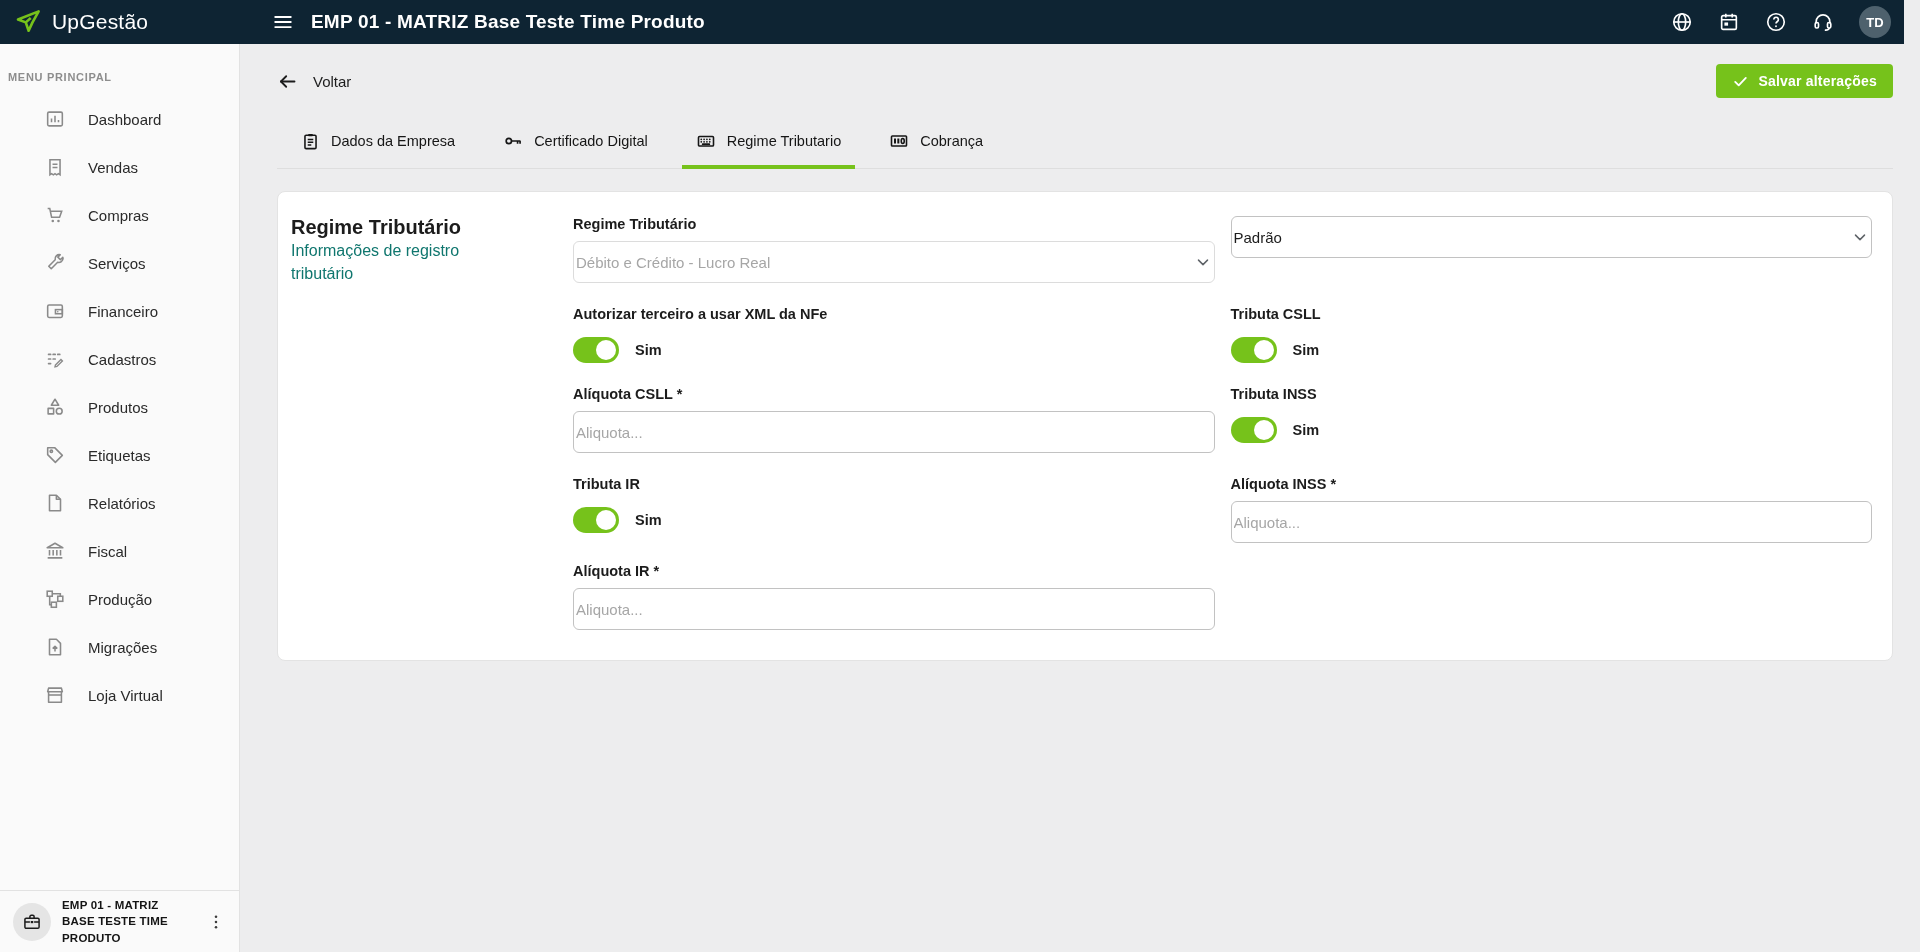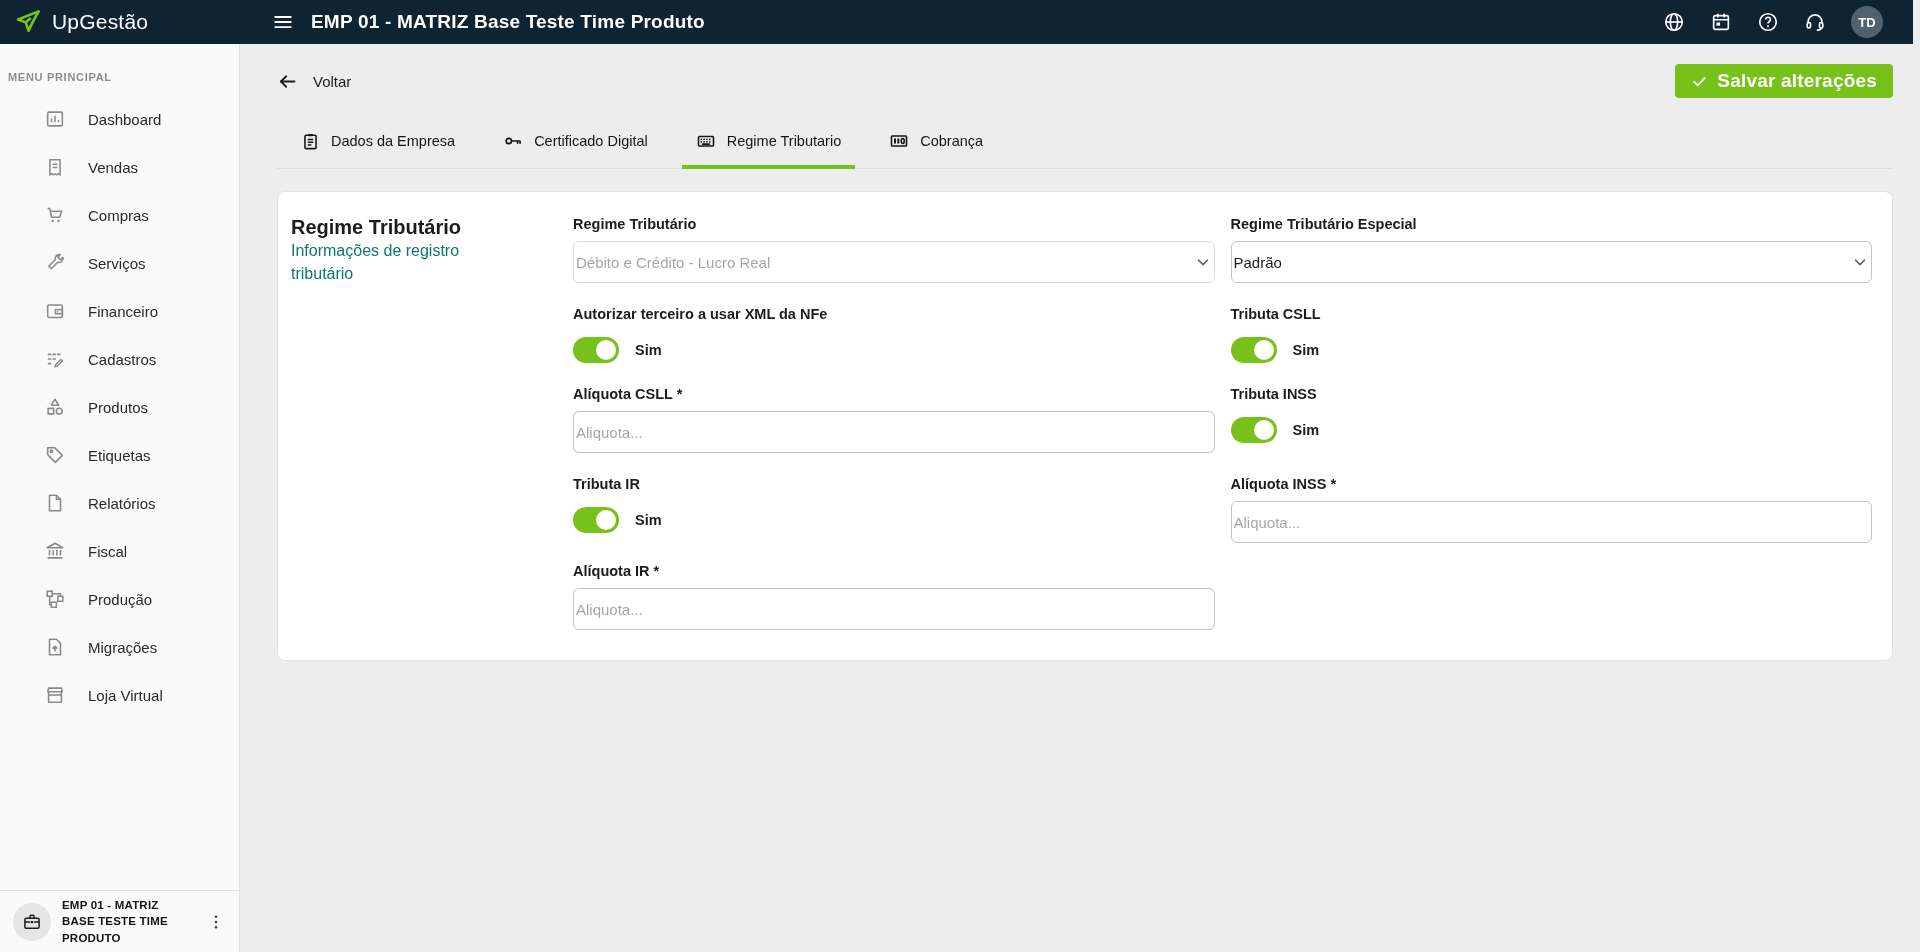--- a/index.html
+++ b/index.html
@@ -9,46 +9,46 @@
     --content-bg:#ededee;
     --border:#e2e2e2;
     --ink:#1f1f1f;
     --muted:#757575;
   }
   *{margin:0;padding:0;box-sizing:border-box;font-family:"Liberation Sans",sans-serif}
   html,body{width:1920px;height:952px;background:var(--content-bg);overflow:hidden}
   svg{display:block;flex:none}
 
   
-  .topbar{position:fixed;top:0;left:0;right:7px;height:44px;background:var(--navy);display:flex;align-items:center;z-index:30}
+  .topbar{position:fixed;top:0;left:0;right:16px;height:44px;background:var(--navy);display:flex;align-items:center;z-index:30}
   .brand{width:240px;display:flex;align-items:center;gap:9px;padding-left:13px}
   .brand-name{color:#fff;font-size:21px;font-weight:500;letter-spacing:.2px}
   .hamburger{margin-left:32px;color:#fff;cursor:pointer;display:flex}
   .topbar-title{color:#fff;font-size:19px;font-weight:700;margin-left:17px;letter-spacing:.2px}
-  .topbar-right{margin-left:auto;display:flex;align-items:center;gap:25px;padding-right:30px;color:#fff}
+  .topbar-right{margin-left:auto;display:flex;align-items:center;gap:25px;padding-right:13px;color:#fff}
   .top-icon{cursor:pointer;display:flex;color:#fff}
   .avatar{width:32px;height:32px;border-radius:50%;background:#4e616d;color:#fff;font-size:13px;font-weight:700;display:flex;align-items:center;justify-content:center;cursor:pointer}
 
   
   .sidebar{position:fixed;top:44px;left:0;bottom:0;width:240px;background:var(--side-bg);border-right:1px solid var(--border);z-index:20}
   .menu-title{padding:27px 0 12px 8px;font-size:11px;font-weight:700;color:#8d8d8d;letter-spacing:.7px}
   .menu-item{height:48px;display:flex;align-items:center;gap:22px;padding-left:44px;cursor:pointer}
   .menu-item .mi-icon{color:#8a8a8a;display:flex}
   .menu-item .mi-label{font-size:15px;font-weight:500;color:#2a2a2a}
   .side-footer{position:absolute;left:0;right:0;bottom:0;height:62px;border-top:1px solid var(--border);display:flex;align-items:center;gap:11px;padding:0 10px 0 13px;background:var(--side-bg)}
   .company-avatar{width:38px;height:38px;border-radius:50%;background:#e5e5e5;display:flex;align-items:center;justify-content:center;color:#1c1c1c}
   .company-name{flex:1;font-size:11.5px;font-weight:700;color:#141414;line-height:1.4;letter-spacing:.2px}
   .kebab{color:#3c3c3c;cursor:pointer;display:flex;padding:4px}
 
   
   .main{margin:44px 0 0 240px;padding:0 27px 0 37px}
   .toolbar{height:74px;display:flex;align-items:center;justify-content:space-between}
   .back{display:flex;align-items:center;gap:15px;color:#1c1c1c;cursor:pointer}
   .back .back-label{font-size:15px;font-weight:500}
-  .save-btn{background:var(--green);color:#fff;border:none;border-radius:4px;height:34px;padding:0 16px;font-size:19px;font-weight:700;display:flex;align-items:center;gap:9px;cursor:pointer;letter-spacing:.2px}
+  .save-btn{background:var(--green);color:#fff;border:none;border-radius:4px;height:34px;padding:0 16px;font-size:14px;font-weight:700;display:flex;align-items:center;gap:9px;cursor:pointer;letter-spacing:.2px}
 
   .tabs{display:flex;border-bottom:1px solid #dedede}
   .tab{display:flex;align-items:center;gap:11px;padding:13px 24px 17px 24px;font-size:14.5px;font-weight:400;color:#161616;cursor:pointer;position:relative;white-space:nowrap}
   .tab .tab-icon{color:#161616;display:flex}
   .tab.active::after{content:"";position:absolute;left:10px;right:10px;bottom:-1px;height:4px;background:var(--green)}
 
   
   .card{margin-top:22px;background:#fff;border:1px solid #e3e3e3;border-radius:8px;padding:24px 20px 26px 13px;display:flex}
   .card-head{width:282px;flex:none;padding-right:36px}
   .card-title{font-size:20px;font-weight:700;color:#1c1c1c}
@@ -343,21 +343,20 @@
         <div class="box select disabled">
           <span class="sel-value">Débito e Crédito - Lucro Real</span>
           <span class="chev">
               <svg width="18" height="18" viewBox="0 0 24 24" fill="none" stroke="currentColor" stroke-width="2" stroke-linecap="round" stroke-linejoin="round">
                 <path d="m6 9.5 6 6 6-6"></path>
               </svg>
             </span>
         </div>
       </div>
       <div class="field">
-        <label class="f-label">Regime Tributário Especial</label>
         <div class="box select">
           <span class="sel-value">Padrão</span>
           <span class="chev">
               <svg width="18" height="18" viewBox="0 0 24 24" fill="none" stroke="currentColor" stroke-width="2" stroke-linecap="round" stroke-linejoin="round">
                 <path d="m6 9.5 6 6 6-6"></path>
               </svg>
             </span>
         </div>
       </div>
 

